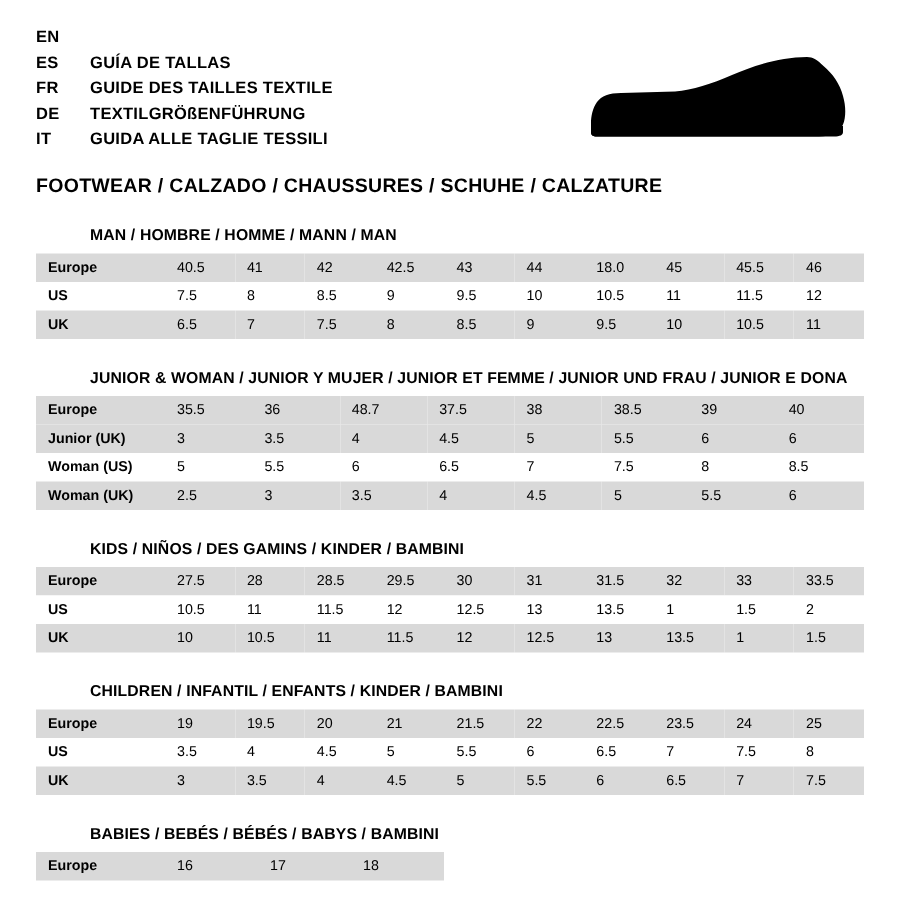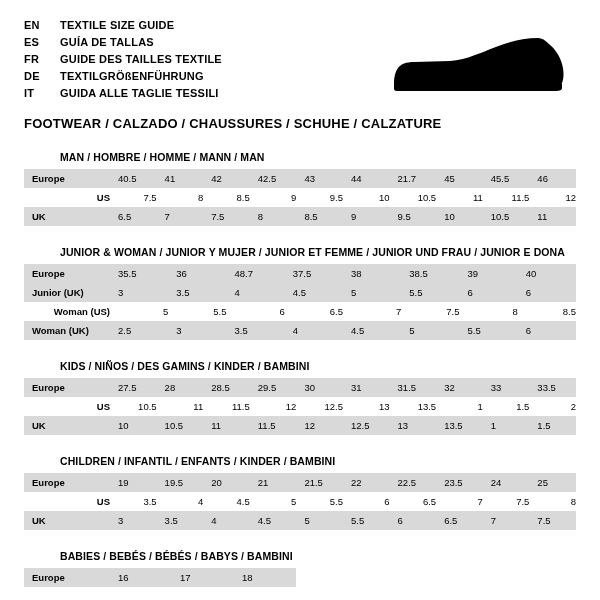--- a/index.html
+++ b/index.html
@@ -84,21 +84,20 @@
     line-height: 11px;
     padding: 4px 0 4px 8px;
     text-align: left;
     color: #000;
   }
   tr.shaded td {
     background: #d9d9d9;
   }
   tr.plain td {
     background: #ffffff;
-    text-align: right;
   }
   td.label {
     width: 78px;
     font-weight: bold;
   }
   .section.babies table {
     width: 240px;
     table-layout: fixed;
   }
   .section.babies td.label {
@@ -110,21 +109,20 @@
 </style>
 </head>
 <body>
 
 <div class="page">
 
   <div class="header">
     <div class="lang-block">
       <div class="lang-row">
         <span class="lang-code">EN</span>
-        <span class="lang-text">TEXTILE SIZE GUIDE</span>
       </div>
       <div class="lang-row">
         <span class="lang-code">ES</span>
         <span class="lang-text">GUÍA DE TALLAS</span>
       </div>
       <div class="lang-row">
         <span class="lang-code">FR</span>
         <span class="lang-text">GUIDE DES TAILLES TEXTILE</span>
       </div>
       <div class="lang-row">
@@ -153,21 +151,21 @@
         <table>
           <tbody>
             <tr class="shaded">
               <td class="label">Europe</td>
               <td>40.5</td>
               <td>41</td>
               <td>42</td>
               <td>42.5</td>
               <td>43</td>
               <td>44</td>
-              <td>21.7</td>
+              <td>18.0</td>
               <td>45</td>
               <td>45.5</td>
               <td>46</td>
             </tr>
             <tr class="plain">
               <td class="label">US</td>
               <td>7.5</td>
               <td>8</td>
               <td>8.5</td>
               <td>9</td>

